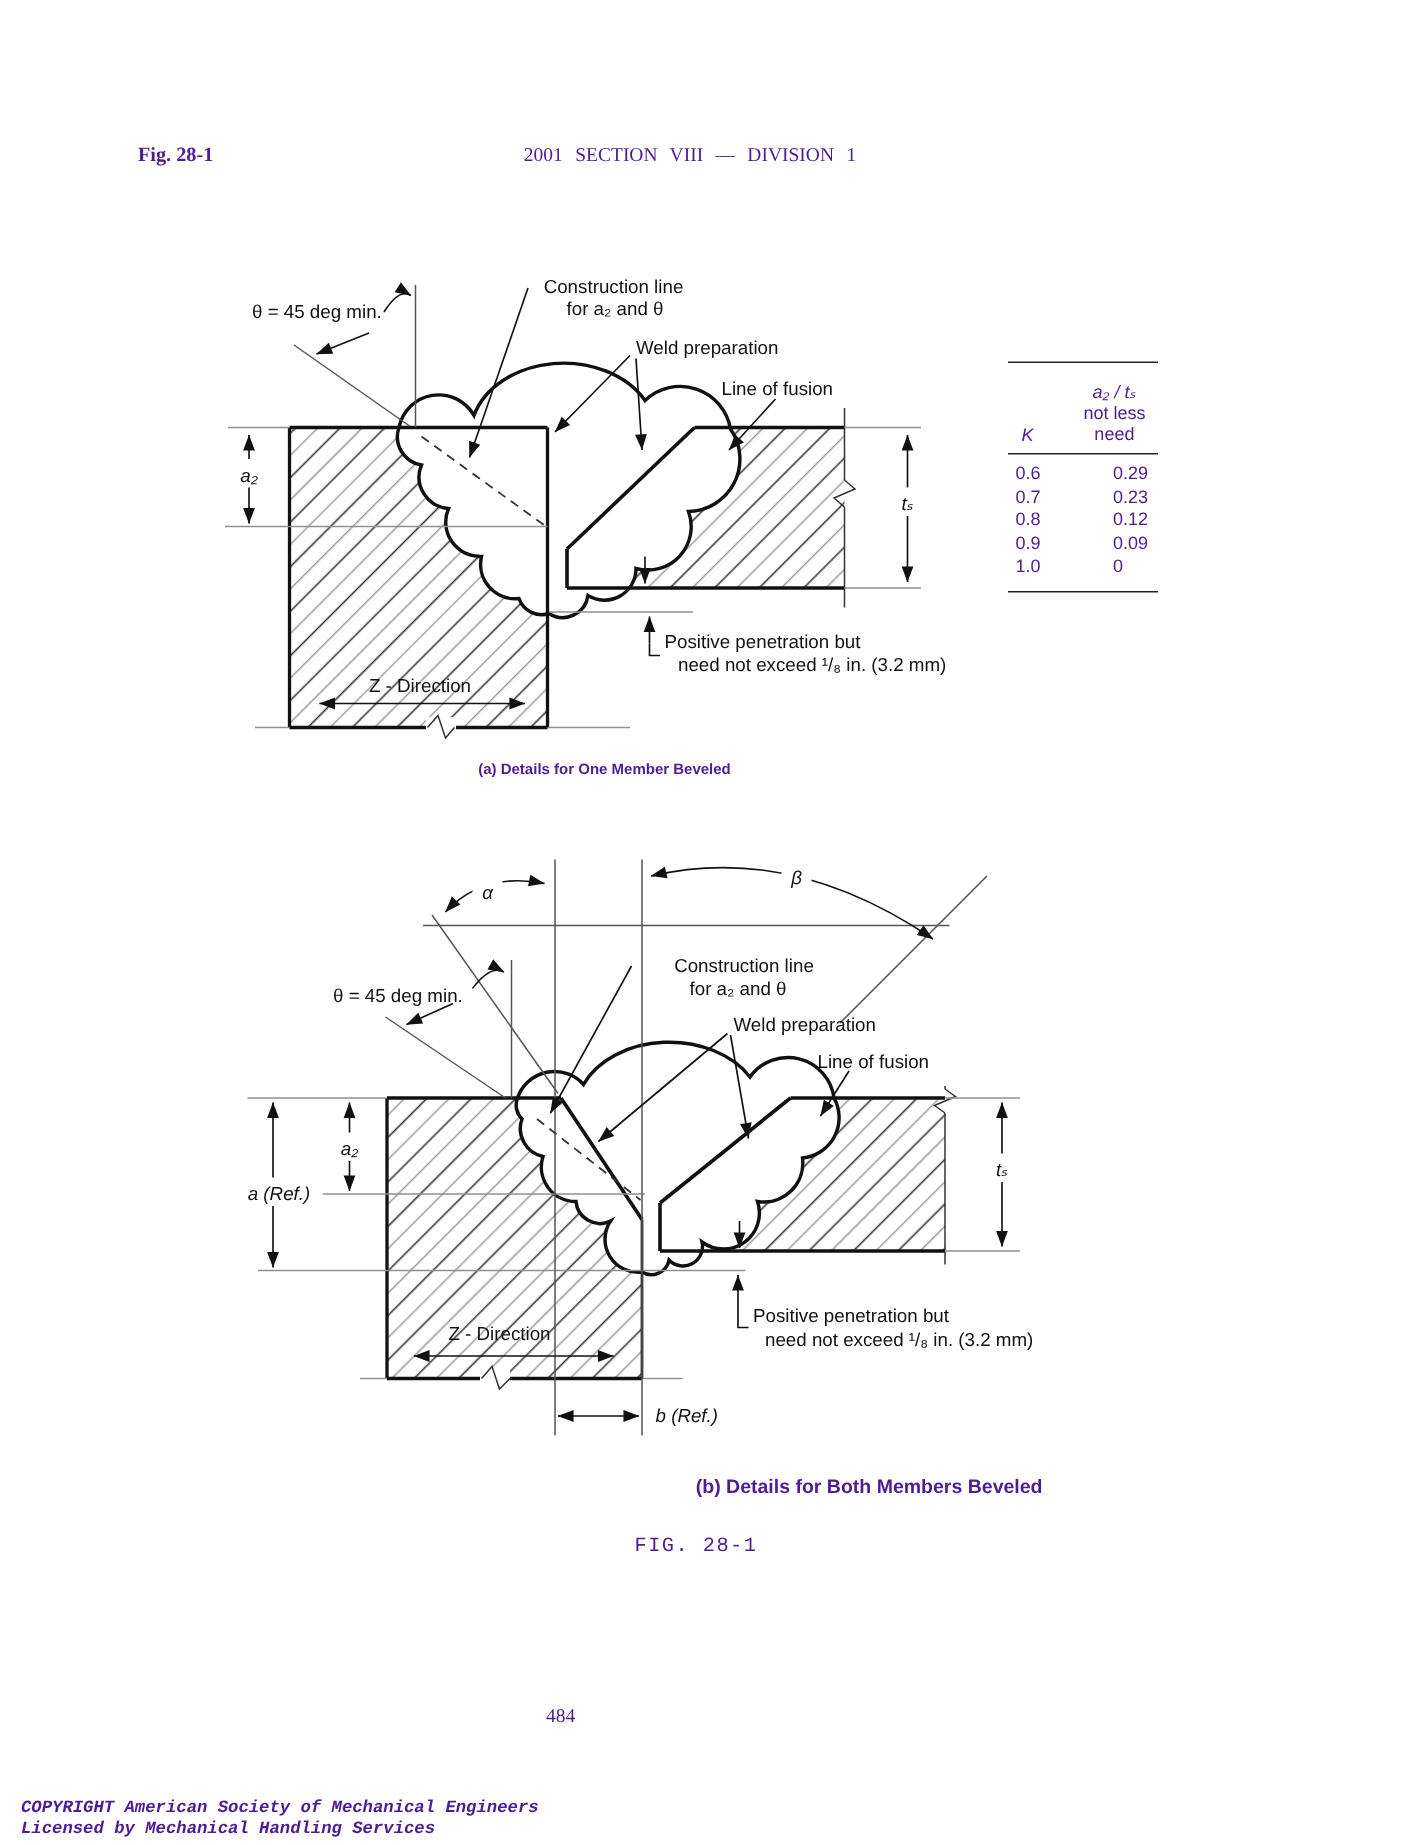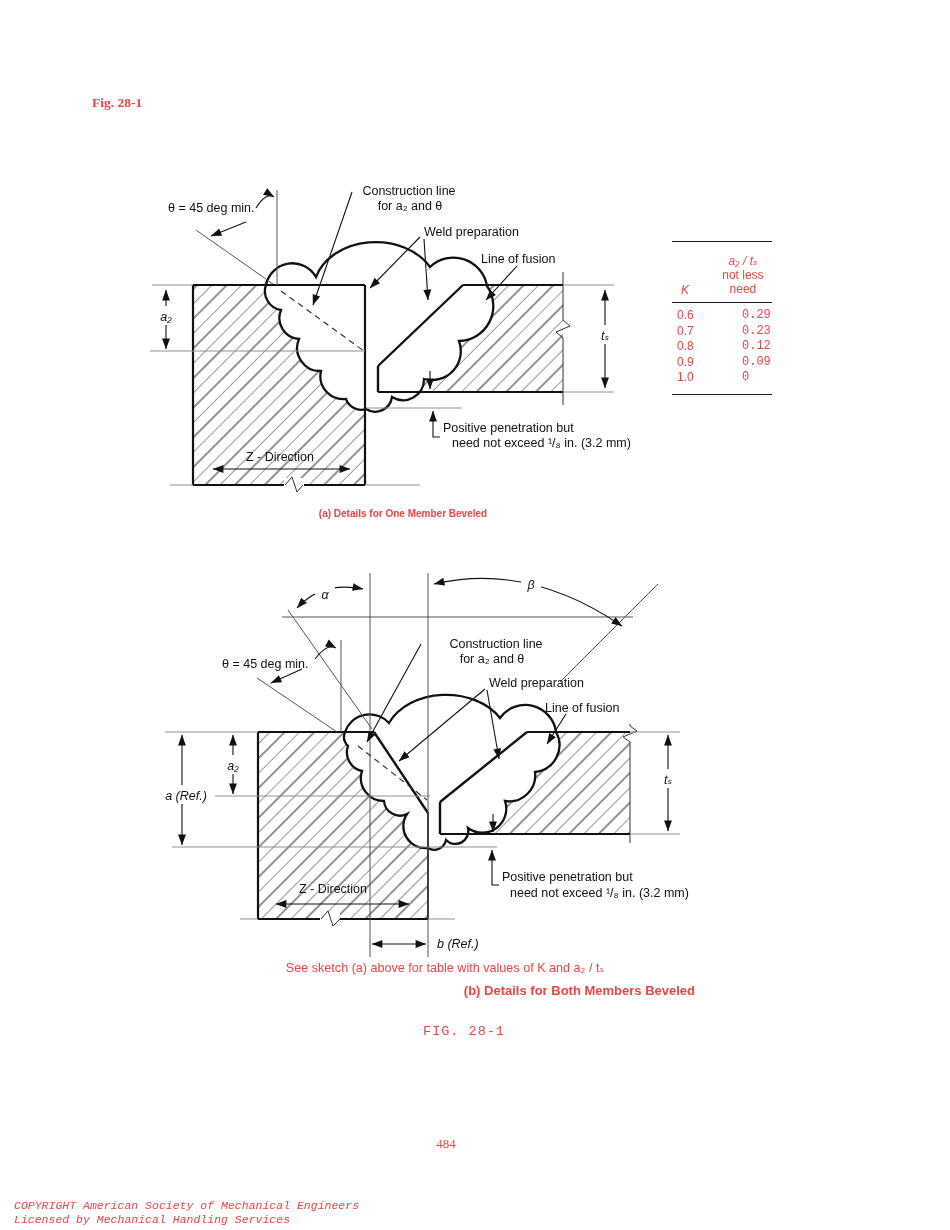--- a/index.html
+++ b/index.html
@@ -1,52 +1,53 @@
 <!DOCTYPE html>
 <html><head>
 <meta charset="utf-8">
 <style>
   html,body{margin:0;padding:0;background:#ffffff;}
   .page{position:relative;width:950px;height:1230px;background:#ffffff;overflow:hidden;
-        font-family:"Liberation Sans","DejaVu Sans",sans-serif;color:#ef4444;}
+        font-family:"Liberation Sans","DejaVu Sans",sans-serif;color:#4c1d95;}
   .abs{position:absolute;}
   .hdr-fig{left:92px;top:95px;font-family:"Liberation Serif","DejaVu Serif",serif;
            font-weight:bold;font-size:13.5px;}
   .hdr-title{left:210px;top:95px;width:500px;text-align:center;
              font-family:"Liberation Serif","DejaVu Serif",serif;font-size:13px;word-spacing:5px;}
   .cap-a{left:203px;top:508px;width:400px;text-align:center;font-weight:bold;font-size:10px;}
   .note-b{left:195px;top:960px;width:500px;text-align:center;font-size:12.6px;}
   .cap-b{left:195px;top:983px;width:500px;text-align:right;font-weight:bold;font-size:13px;}
   .fig-cap{left:364px;top:1024px;width:200px;text-align:center;
            font-family:"Liberation Mono","DejaVu Sans Mono",monospace;font-size:13.5px;letter-spacing:1px;}
-  .page-num{left:346px;top:1136px;width:200px;text-align:center;
+  .page-num{left:364px;top:1136px;width:200px;text-align:left;
             font-family:"Liberation Serif","DejaVu Serif",serif;font-size:13px;}
   .footer{left:14px;top:1199px;font-family:"Liberation Mono","DejaVu Sans Mono",monospace;
-          font-weight:normal;font-style:italic;font-size:11.5px;line-height:13.5px;white-space:nowrap;}
+          font-weight:bold;font-style:italic;font-size:11.5px;line-height:13.5px;white-space:nowrap;}
   
   .ktable{left:672px;top:241px;width:100px;font-size:12px;}
   .krule{height:0;border-top:1.2px solid #222;}
   .kt-head{display:flex;height:60px;}
   .kt-hl{width:34px;padding-left:9px;display:flex;align-items:flex-end;padding-bottom:5px;
          font-style:italic;}
   .kt-hr{margin-left:2px;width:64px;text-align:center;padding-top:12px;line-height:14px;}
   .kt-rows{padding-top:5px;padding-bottom:8px;}
   .krow{display:flex;line-height:15.6px;}
   .kc1{width:34px;padding-left:5px;}
-  .kc2{padding-left:31px;font-family:Liberation Mono, monospace;}
+  .kc2{padding-left:31px;}
   svg text{font-family:"Liberation Sans","DejaVu Sans",sans-serif;font-size:12.5px;fill:#111;}
   svg text.it{font-style:italic;}
   svg text.mid{text-anchor:middle;}
 </style>
 </head>
 <body>
 
 <div class="page">
 
   <div class="abs hdr-fig">Fig. 28-1</div>
+  <div class="abs hdr-title">2001 SECTION VIII — DIVISION 1</div>
 
   <svg class="abs" style="left:0;top:0" width="950" height="1230" viewBox="0 0 950 1230">
     <defs>
       <pattern id="hatch" width="21" height="21" patternUnits="userSpaceOnUse" patternTransform="rotate(-45)">
         <rect width="21" height="21" fill="#ffffff"></rect>
         <line x1="0" y1="5" x2="21" y2="5" stroke="#3a3a3a" stroke-width="1.1"></line>
         <line x1="0" y1="15.5" x2="21" y2="15.5" stroke="#9a9a9a" stroke-width="1"></line>
       </pattern>
       <marker id="arr" viewBox="0 0 10 8" refX="9.5" refY="4" markerWidth="10.5" markerHeight="8.5" orient="auto-start-reverse">
         <path d="M0.5,0.6 L9.7,4 L0.5,7.4 Z" fill="#111"></path>
@@ -284,21 +285,20 @@
       </div>
       <div class="krow">
         <div class="kc1">1.0</div>
         <div class="kc2">0</div>
       </div>
     </div>
     <div class="krule"></div>
   </div>
 
   <div class="abs cap-a">(a) Details for One Member Beveled</div>
-  <div class="abs note-b">See sketch (a) above for table with values of K and a₂ / tₛ</div>
   <div class="abs cap-b">(b) Details for Both Members Beveled</div>
   <div class="abs fig-cap">FIG. 28-1</div>
   <div class="abs page-num">484</div>
 
   <div class="abs footer">
     <div>COPYRIGHT American Society of Mechanical Engineers</div>
     <div>Licensed by Mechanical Handling Services</div>
   </div>
 
 </div>

